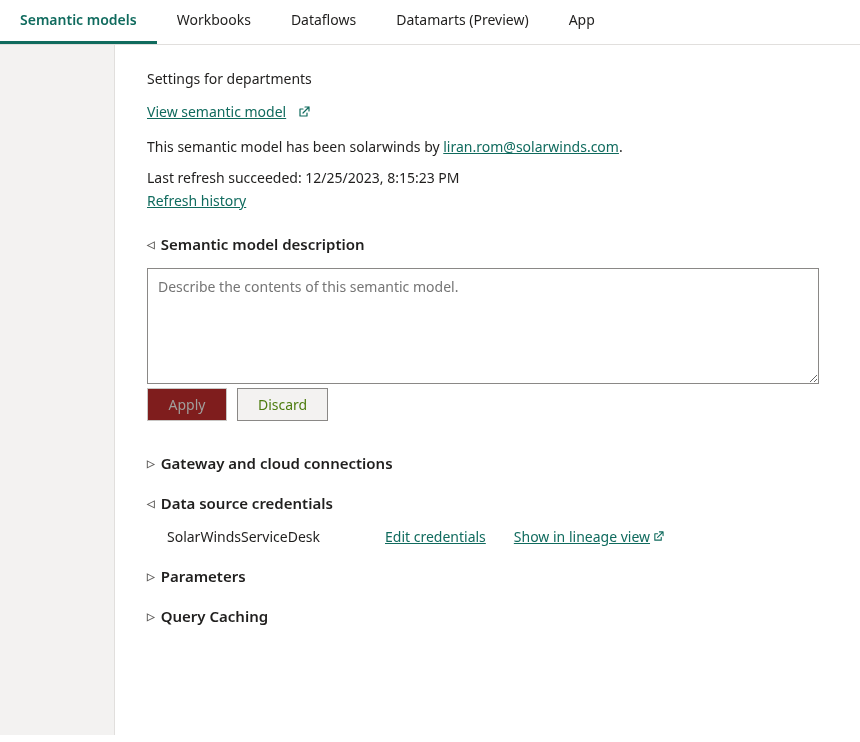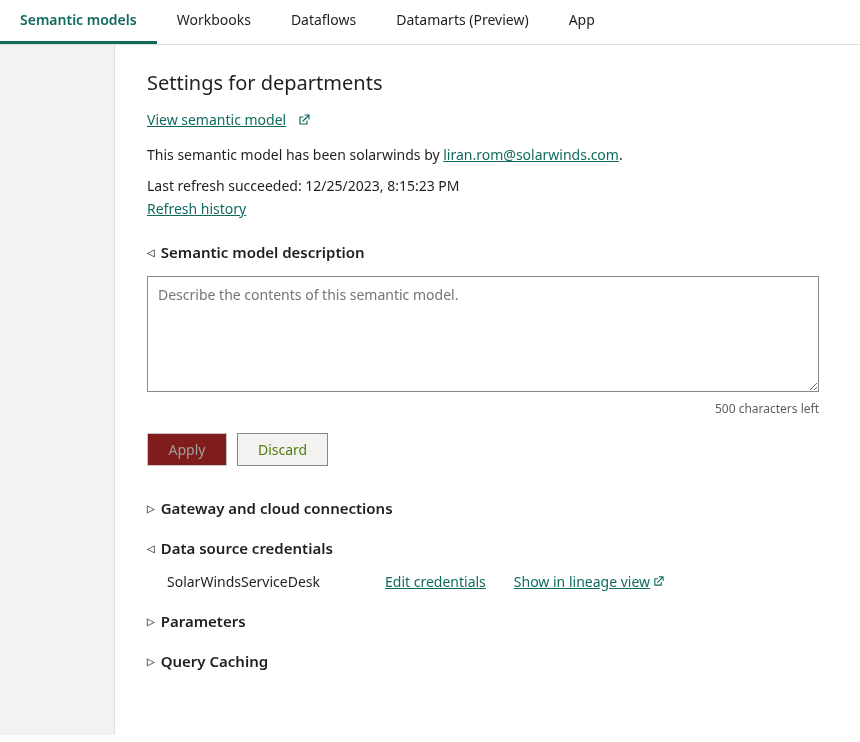--- a/index.html
+++ b/index.html
@@ -51,21 +51,21 @@
     }
 
     
     .main-content {
       flex: 1;
       padding: 24px 32px 32px 32px;
       overflow-y: auto;
     }
 
     .page-title {
-      font-size: 20px;
+      font-size: 14px;
       font-weight: 400;
       color: #201f1e;
       margin-bottom: 14px;
     }
 
     .view-model-link {
       color: #106b5e;
       text-decoration: underline;
       font-size: 14px;
       cursor: pointer;
@@ -251,21 +251,20 @@
 
     
     <div class="description-section">
       <div class="section-header">
         <span style="font-size:10px; color:#605e5c;">◁</span>
         <span>Semantic model description</span>
       </div>
 
       <textarea class="description-textarea" placeholder="Describe the contents of this semantic model." style=""></textarea>
 
-      <div class="char-count">500 characters left</div>
 
       
       <div class="button-row">
         <button class="btn btn-apply">Apply</button>
         <button class="btn">Discard</button>
       </div>
     </div>
 
     
     <div class="gateway-section">

